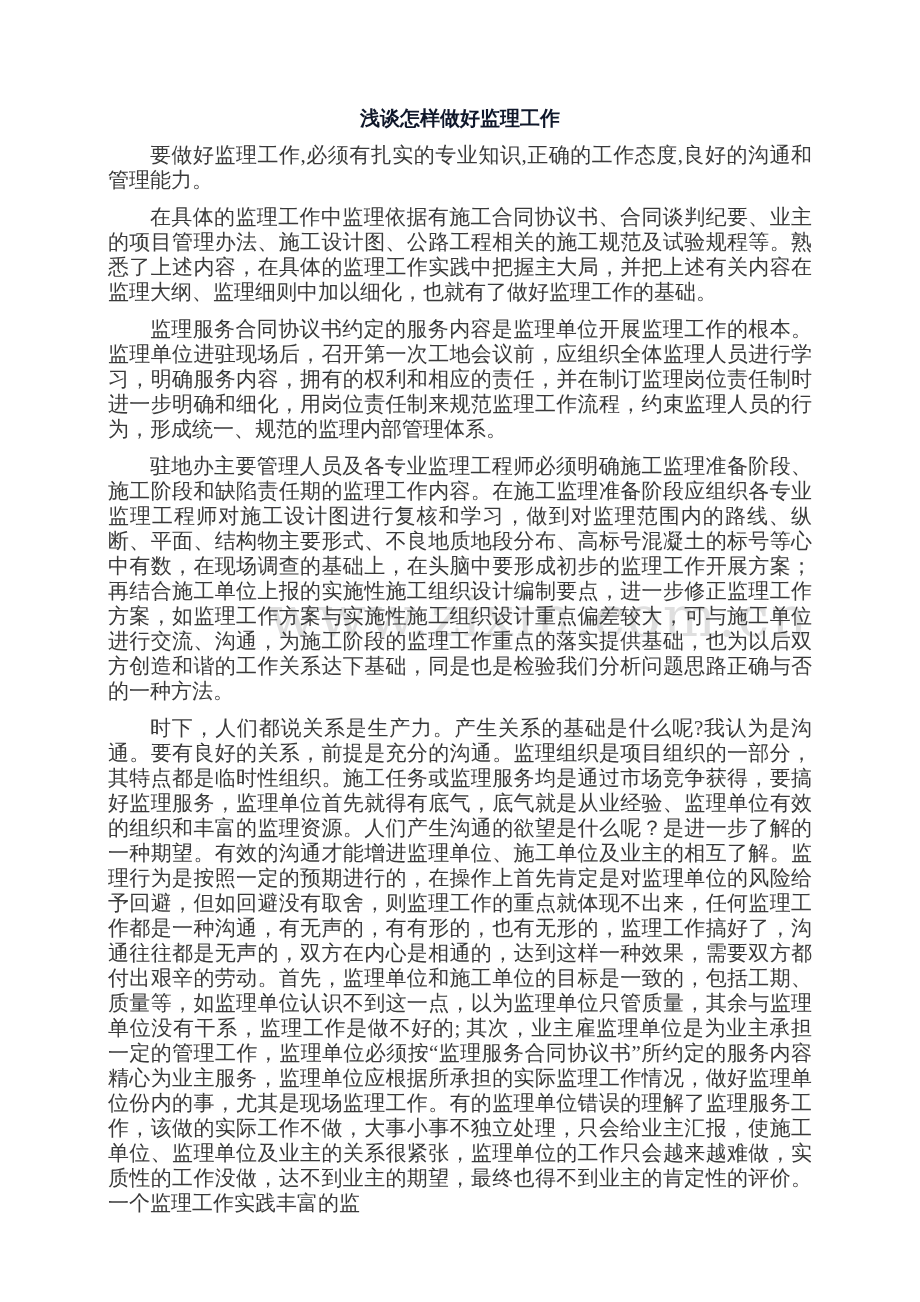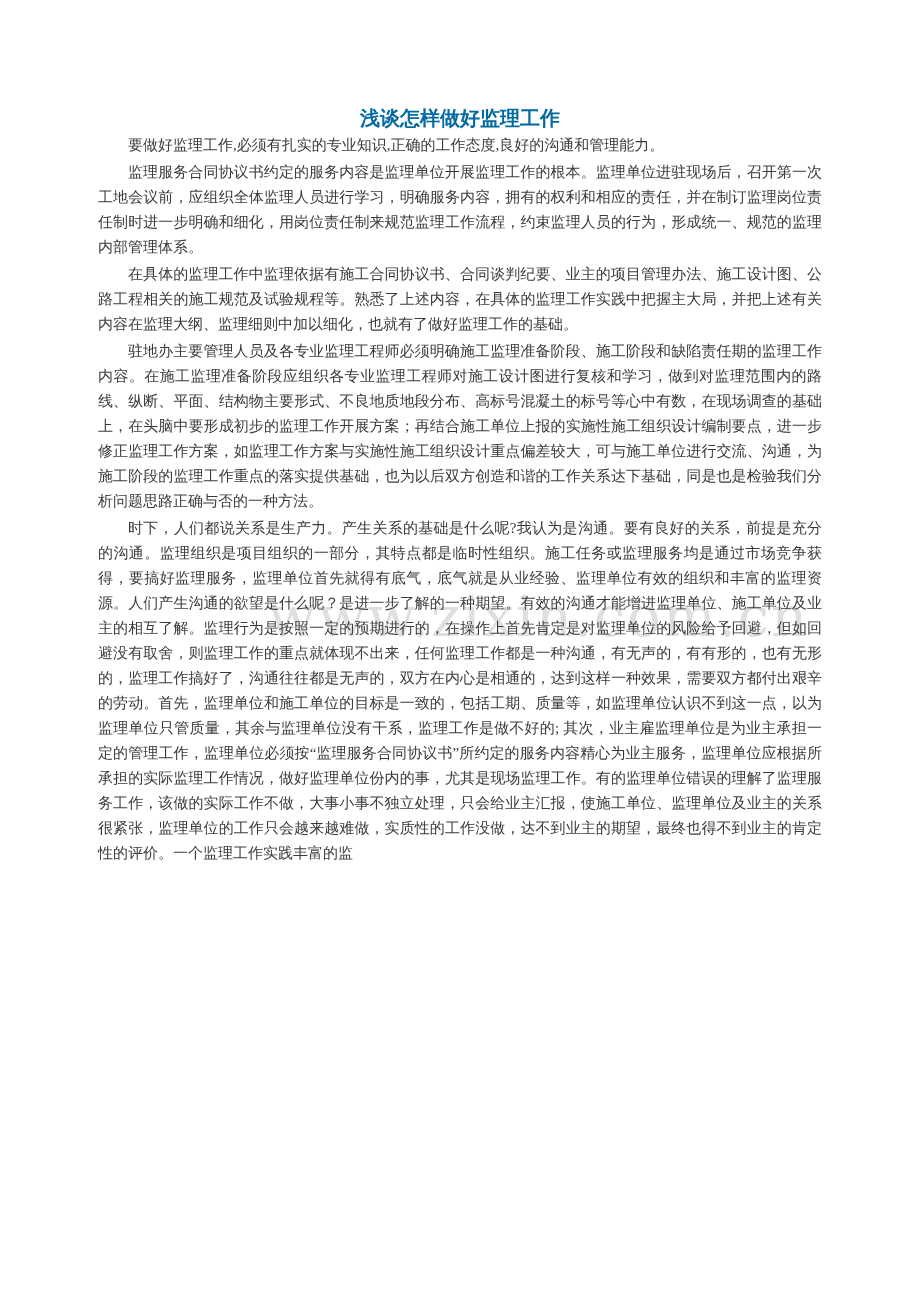--- a/index.html
+++ b/index.html
@@ -35,25 +35,25 @@
     width: 728px;
     z-index: 1;
     color: #3a3a3a;
   }
   .doc-title {
     margin: 0;
     font-size: 20px;
     font-weight: bold;
     text-align: center;
     line-height: 25px;
-    color: #0369a1;
+    color: #0f172a;
   }
   .doc-paragraph {
-    margin: 2px;
-    font-size: 15px;
+    margin: 12px;
+    font-size: 21px;
     line-height: 25px;
     text-align: justify;
     text-justify: inter-ideograph;
     text-indent: 2em;
     word-break: break-all;
   }
 </style>
 </head>
 <body>
 
@@ -61,23 +61,23 @@
 
   <div class="watermark">www.zixin.com.cn</div>
 
   <div class="content">
 
     <h1 class="doc-title">浅谈怎样做好监理工作</h1>
 
     <p class="doc-paragraph">要做好监理工作,必须有扎实的专业知识,正确的工作态度,良好的沟通和管理能力。</p>
 
 
+    <p class="doc-paragraph">在具体的监理工作中监理依据有施工合同协议书、合同谈判纪要、业主的项目管理办法、施工设计图、公路工程相关的施工规范及试验规程等。熟悉了上述内容，在具体的监理工作实践中把握主大局，并把上述有关内容在监理大纲、监理细则中加以细化，也就有了做好监理工作的基础。</p>
+
     <p class="doc-paragraph">监理服务合同协议书约定的服务内容是监理单位开展监理工作的根本。监理单位进驻现场后，召开第一次工地会议前，应组织全体监理人员进行学习，明确服务内容，拥有的权利和相应的责任，并在制订监理岗位责任制时进一步明确和细化，用岗位责任制来规范监理工作流程，约束监理人员的行为，形成统一、规范的监理内部管理体系。</p>
-
-    <p class="doc-paragraph">在具体的监理工作中监理依据有施工合同协议书、合同谈判纪要、业主的项目管理办法、施工设计图、公路工程相关的施工规范及试验规程等。熟悉了上述内容，在具体的监理工作实践中把握主大局，并把上述有关内容在监理大纲、监理细则中加以细化，也就有了做好监理工作的基础。</p>
 
     <p class="doc-paragraph">驻地办主要管理人员及各专业监理工程师必须明确施工监理准备阶段、施工阶段和缺陷责任期的监理工作内容。在施工监理准备阶段应组织各专业监理工程师对施工设计图进行复核和学习，做到对监理范围内的路线、纵断、平面、结构物主要形式、不良地质地段分布、高标号混凝土的标号等心中有数，在现场调查的基础上，在头脑中要形成初步的监理工作开展方案；再结合施工单位上报的实施性施工组织设计编制要点，进一步修正监理工作方案，如监理工作方案与实施性施工组织设计重点偏差较大，可与施工单位进行交流、沟通，为施工阶段的监理工作重点的落实提供基础，也为以后双方创造和谐的工作关系达下基础，同是也是检验我们分析问题思路正确与否的一种方法。</p>
 
 
     <p class="doc-paragraph">时下，人们都说关系是生产力。产生关系的基础是什么呢?我认为是沟通。要有良好的关系，前提是充分的沟通。监理组织是项目组织的一部分，其特点都是临时性组织。施工任务或监理服务均是通过市场竞争获得，要搞好监理服务，监理单位首先就得有底气，底气就是从业经验、监理单位有效的组织和丰富的监理资源。人们产生沟通的欲望是什么呢？是进一步了解的一种期望。有效的沟通才能增进监理单位、施工单位及业主的相互了解。监理行为是按照一定的预期进行的，在操作上首先肯定是对监理单位的风险给予回避，但如回避没有取舍，则监理工作的重点就体现不出来，任何监理工作都是一种沟通，有无声的，有有形的，也有无形的，监理工作搞好了，沟通往往都是无声的，双方在内心是相通的，达到这样一种效果，需要双方都付出艰辛的劳动。首先，监理单位和施工单位的目标是一致的，包括工期、质量等，如监理单位认识不到这一点，以为监理单位只管质量，其余与监理单位没有干系，监理工作是做不好的; 其次，业主雇监理单位是为业主承担一定的管理工作，监理单位必须按“监理服务合同协议书”所约定的服务内容精心为业主服务，监理单位应根据所承担的实际监理工作情况，做好监理单位份内的事，尤其是现场监理工作。有的监理单位错误的理解了监理服务工作，该做的实际工作不做，大事小事不独立处理，只会给业主汇报，使施工单位、监理单位及业主的关系很紧张，监理单位的工作只会越来越难做，实质性的工作没做，达不到业主的期望，最终也得不到业主的肯定性的评价。一个监理工作实践丰富的监</p>
 
   </div>
 </div>
 
 </body></html>

